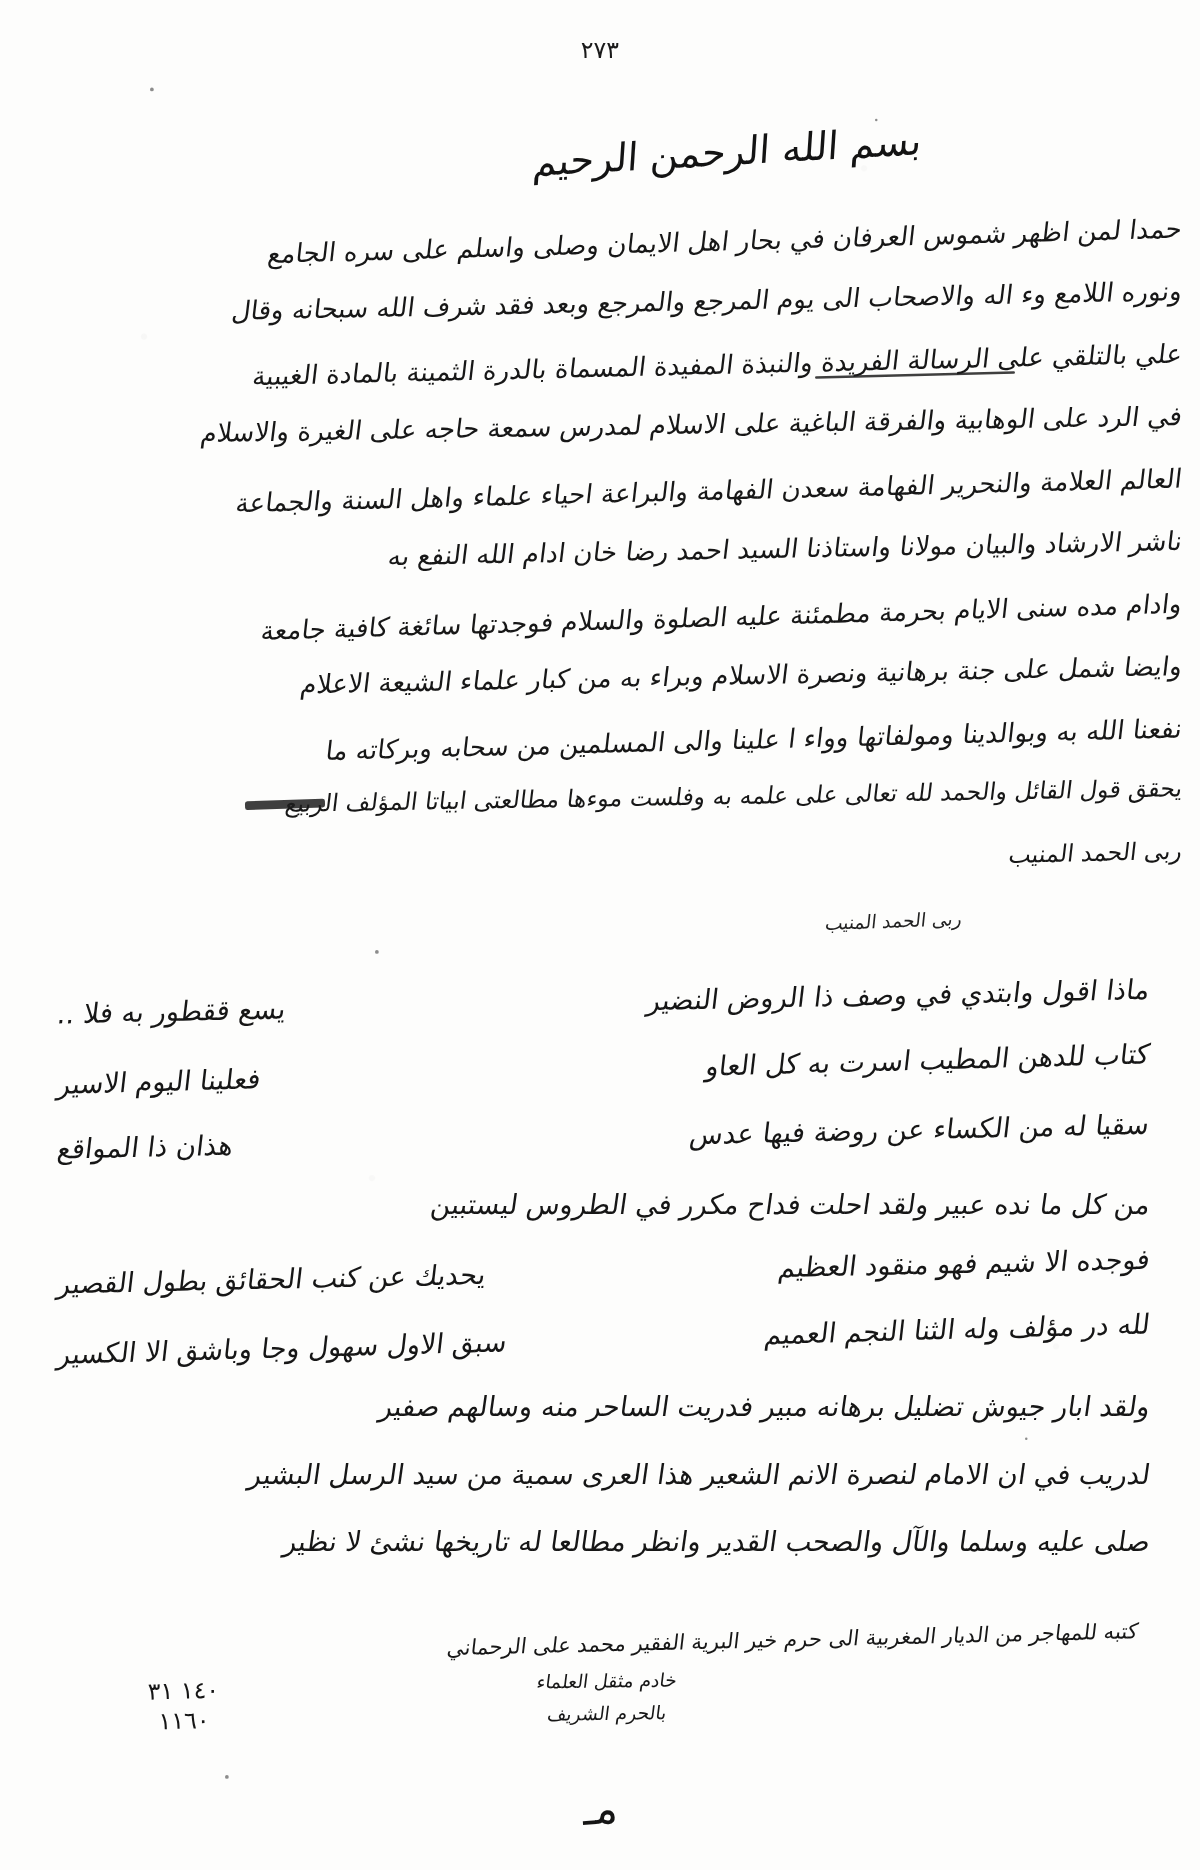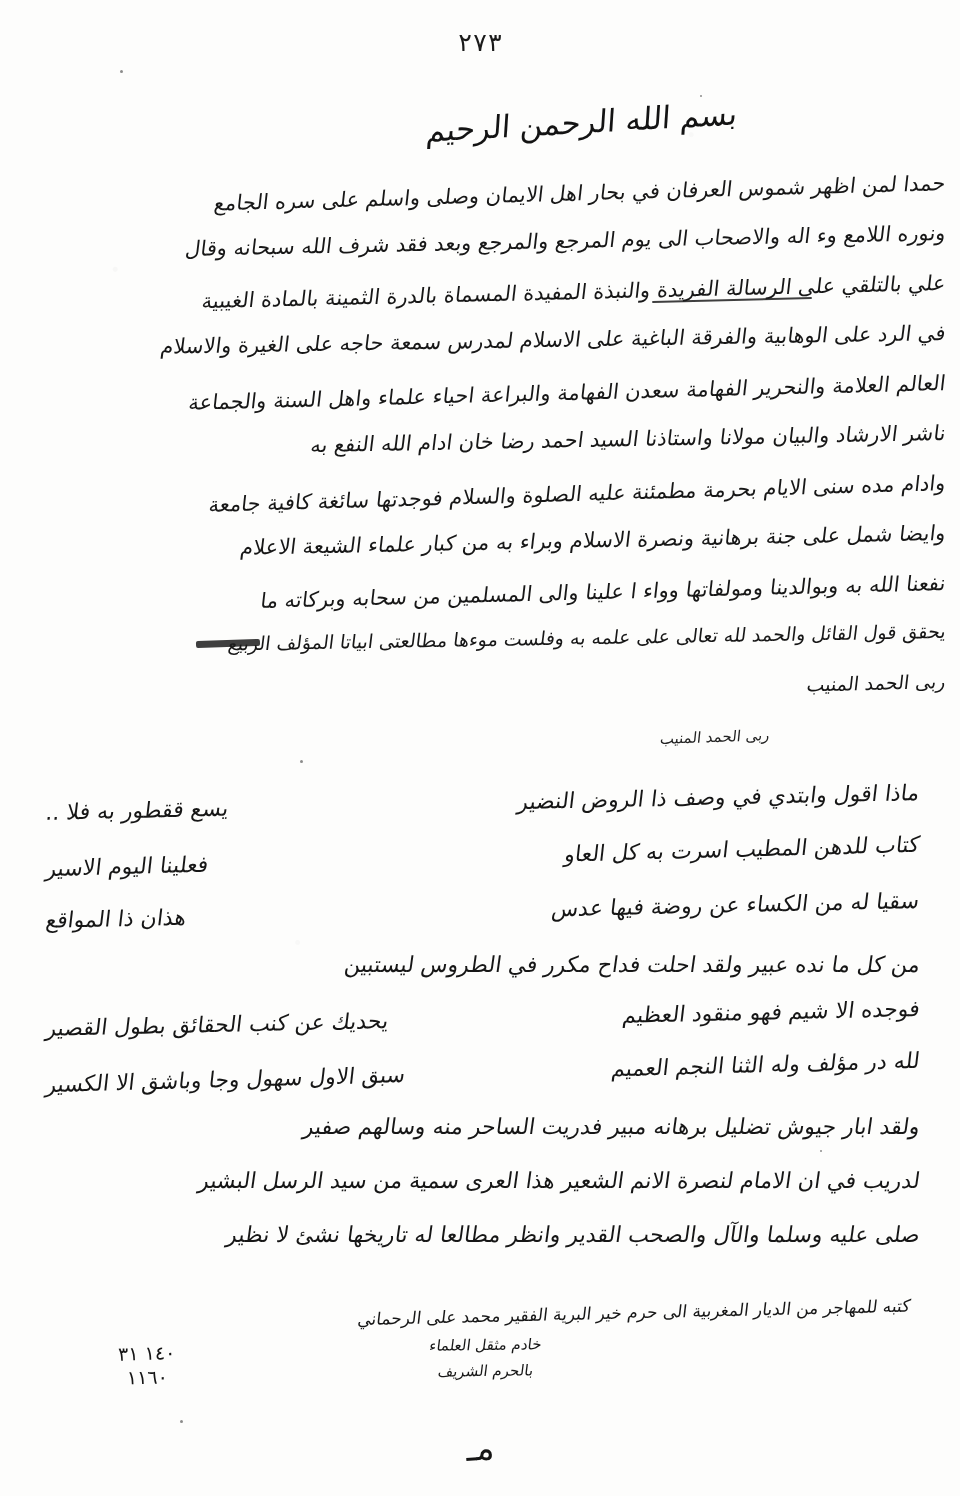--- a/index.html
+++ b/index.html
@@ -35,23 +35,23 @@
     white-space: nowrap;
     font-family: "DejaVu Sans", sans-serif;
     letter-spacing: -0.5px;
   }
   .page-number {
     position: absolute;
     top: 28px;
     left: 0;
     right: 0;
     text-align: center;
-    font-size: 25px;
+    font-size: 19px;
     color: #1a1a1a;
-    font-family: Liberation Mono, monospace;
+    font-family: Liberation Sans, sans-serif;
     direction: rtl;
   }
 
   .basmala {
     position: absolute;
     top: 104px;
     right: 222px;
     font-size: 31px;
     transform: rotate(-3.2deg) skewX(-7deg);
     color: #131313;

